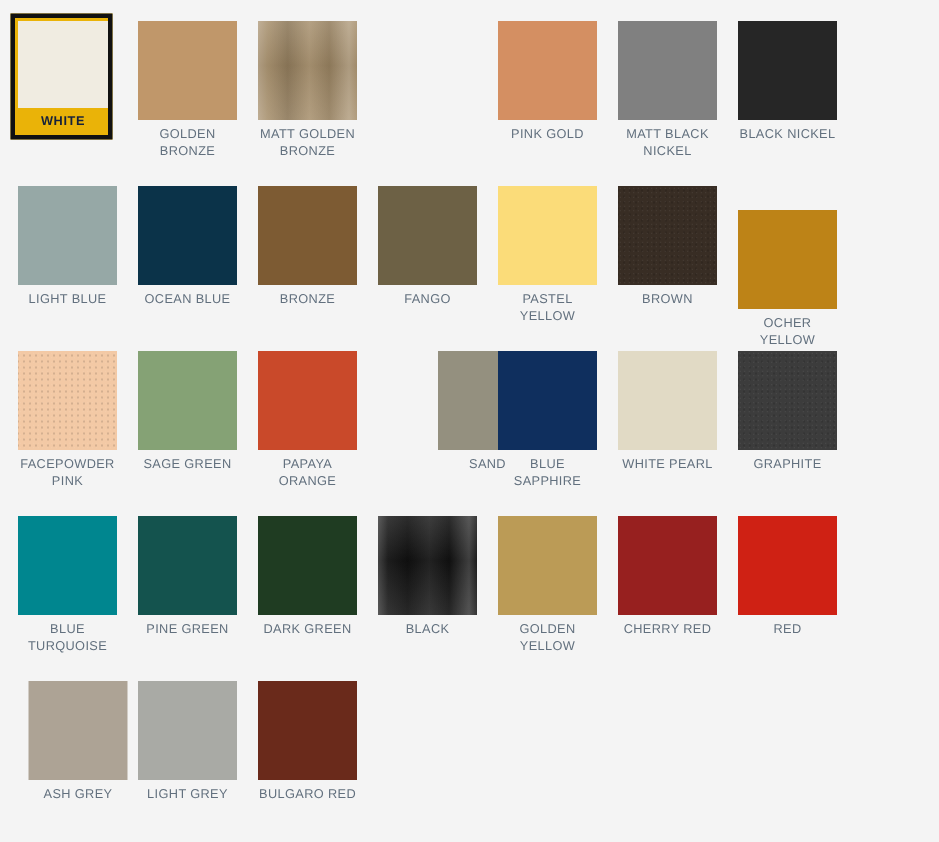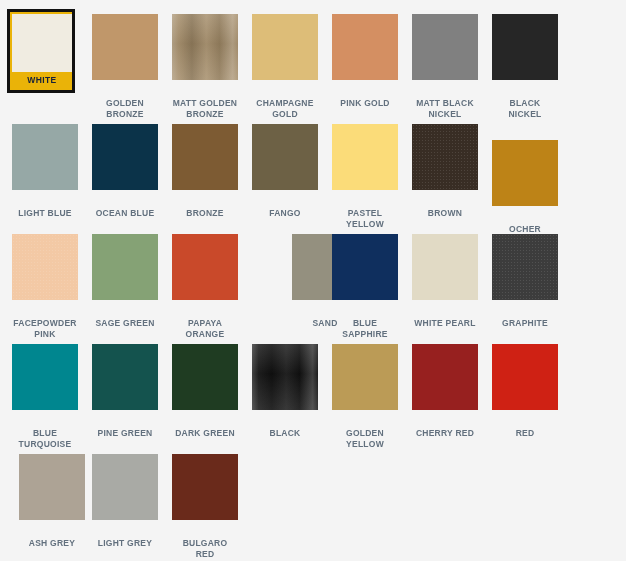--- a/index.html
+++ b/index.html
@@ -71,32 +71,31 @@
     background: linear-gradient(180deg,
         rgba(255,255,255,.12) 0%,
         rgba(0,0,0,.05) 45%,
         rgba(255,255,255,.10) 100%);
     pointer-events: none;
     z-index: 1;
   }
 
   
   .caption {
-    margin-top: 18px;
+    margin-top: 4px;
     width: 66px;
     text-align: center;
     font-size: 8.5px;
     line-height: 10.5px;
     letter-spacing: .25px;
     color: #62707e;
     font-family: "Liberation Sans", sans-serif;
     word-wrap: break-word;
     overflow-wrap: break-word;
     text-transform: uppercase;
-    font-weight: bold;
   }
 
   
   .swatch-cell.framed {
     border: 3px solid #111111;
     background: #eab308;
     width: 68px;
     padding: 2px 2px 0 2px;
   }
   .swatch-cell.framed .chip {
@@ -122,24 +121,20 @@
       <div class="caption">WHITE</div>
     </div>
     <div class="swatch-cell" style="left: 92px; top: 14px;">
       <div class="chip" title="GOLDEN BRONZE" style="background: rgb(192, 151, 106);"></div>
       <div class="caption">GOLDEN BRONZE</div>
     </div>
     <div class="swatch-cell" style="left: 172px; top: 14px;">
       <div class="chip brushed" title="MATT GOLDEN BRONZE" style="background: rgb(164, 140, 104);"></div>
       <div class="caption">MATT GOLDEN BRONZE</div>
     </div>
-    <div class="swatch-cell" style="left: 252px; top: 14px;">
-      <div class="chip" title="CHAMPAGNE GOLD" style="background: rgb(221, 189, 120);"></div>
-      <div class="caption">CHAMPAGNE GOLD</div>
-    </div>
     <div class="swatch-cell" style="left: 332px; top: 14px;">
       <div class="chip" title="PINK GOLD" style="background: rgb(212, 143, 98);"></div>
       <div class="caption">PINK GOLD</div>
     </div>
     <div class="swatch-cell" style="left: 412px; top: 14px;">
       <div class="chip" title="MATT BLACK NICKEL" style="background: rgb(128, 128, 128);"></div>
       <div class="caption">MATT BLACK NICKEL</div>
     </div>
     <div class="swatch-cell" style="left: 492px; top: 14px;">
       <div class="chip" title="BLACK NICKEL" style="background: rgb(38, 38, 38);"></div>

